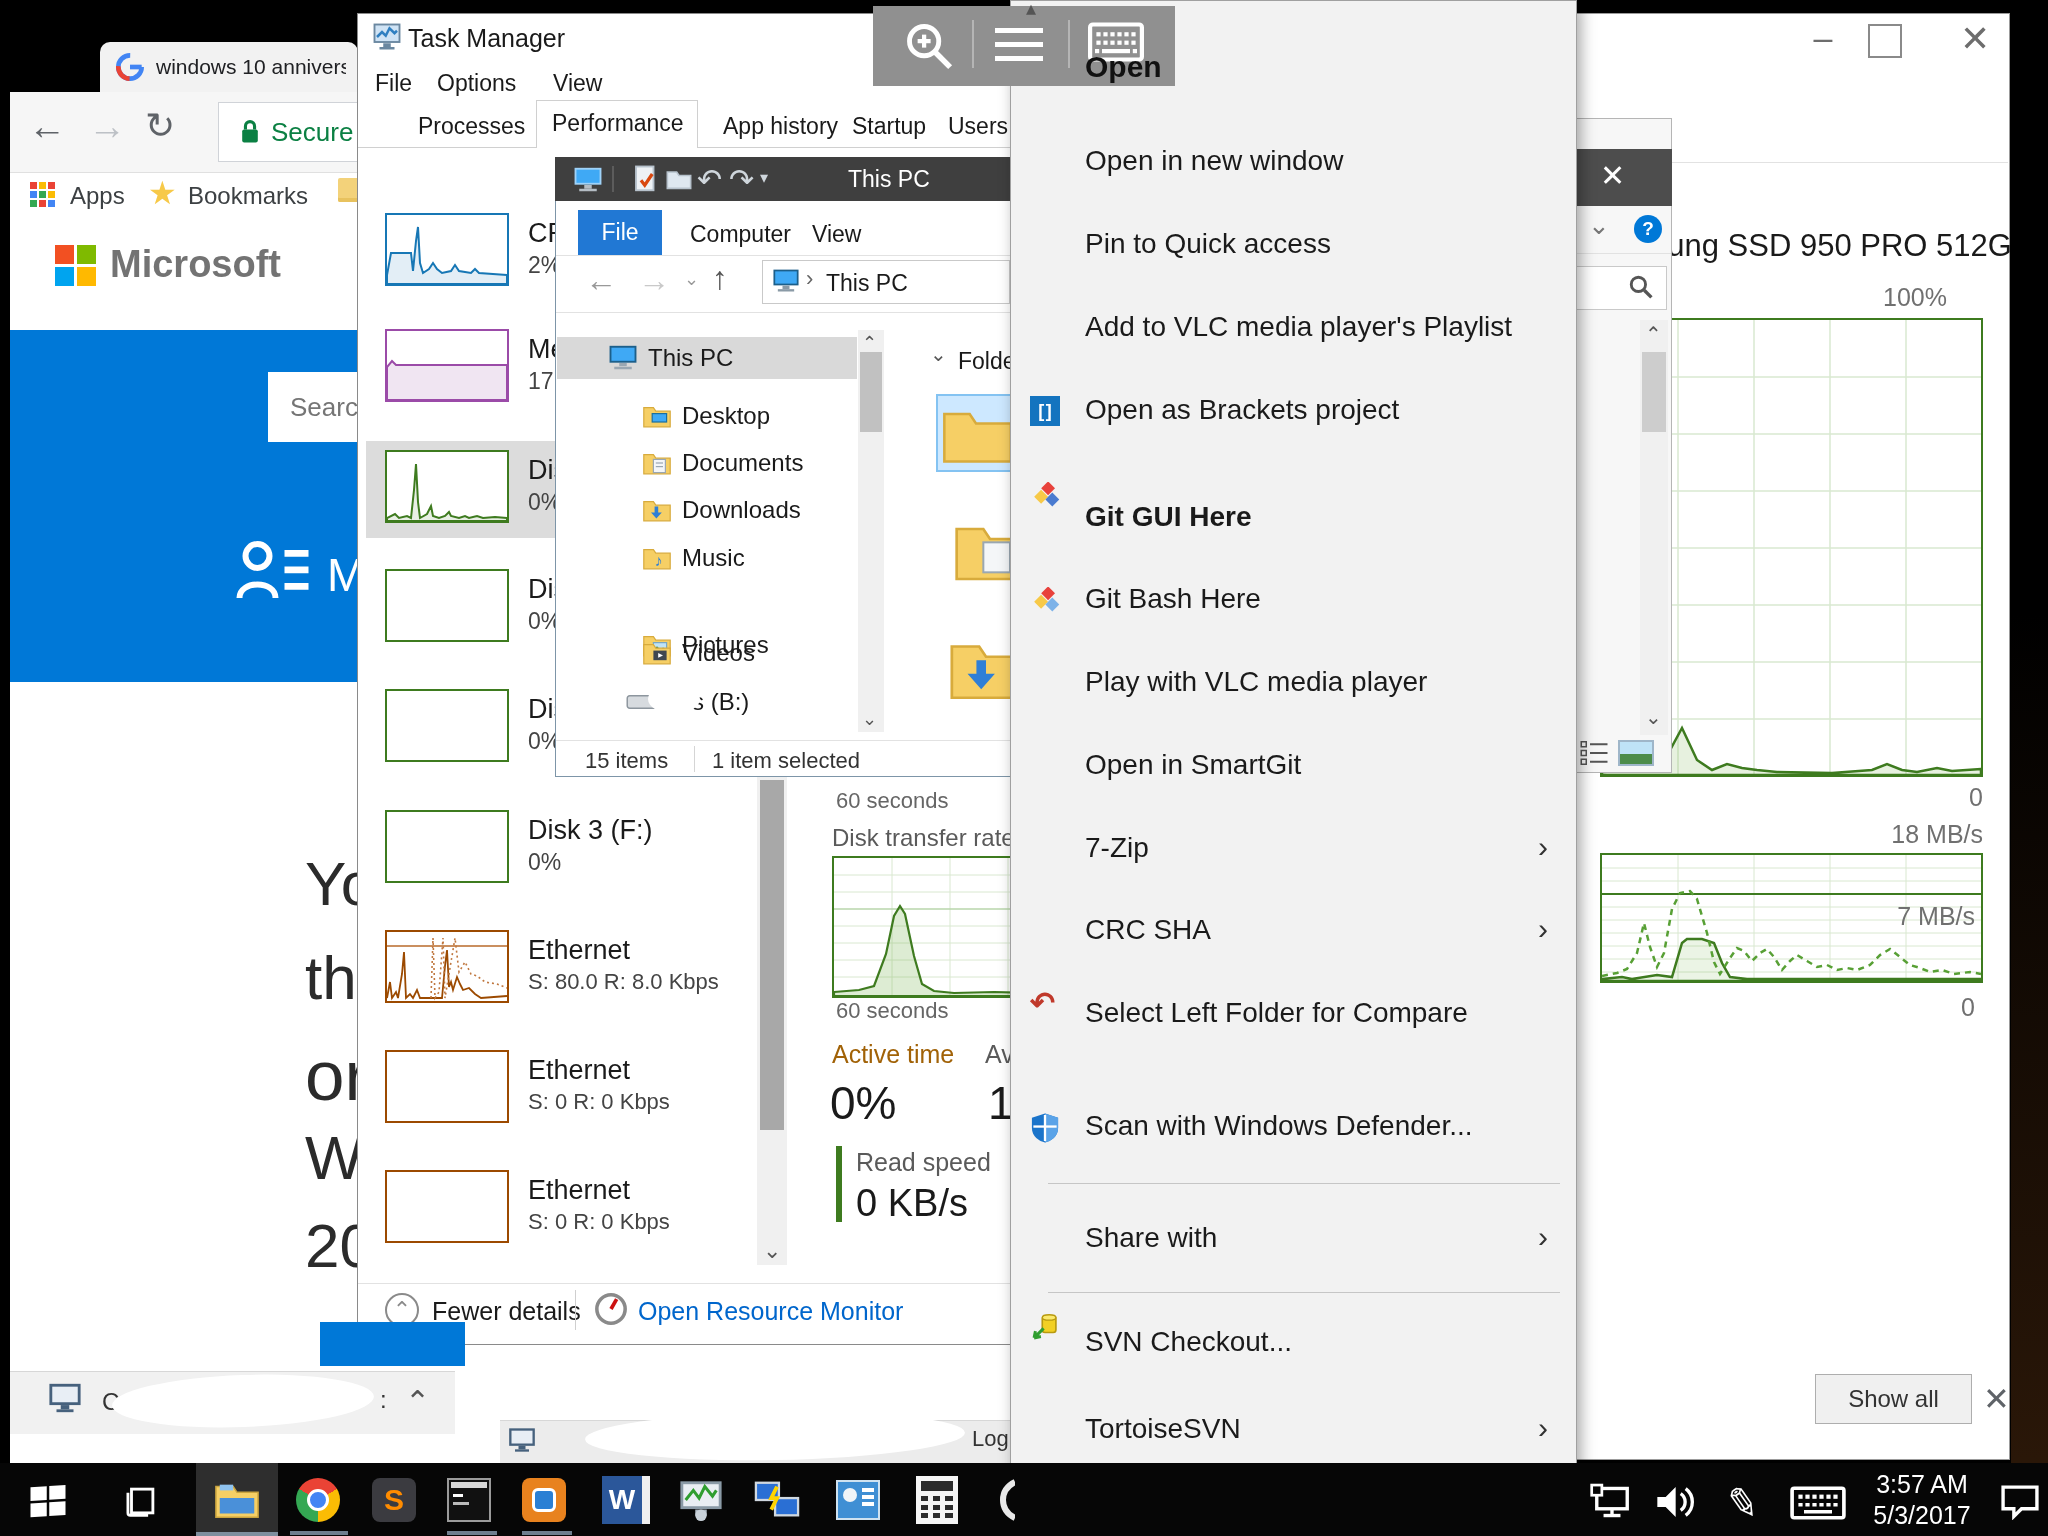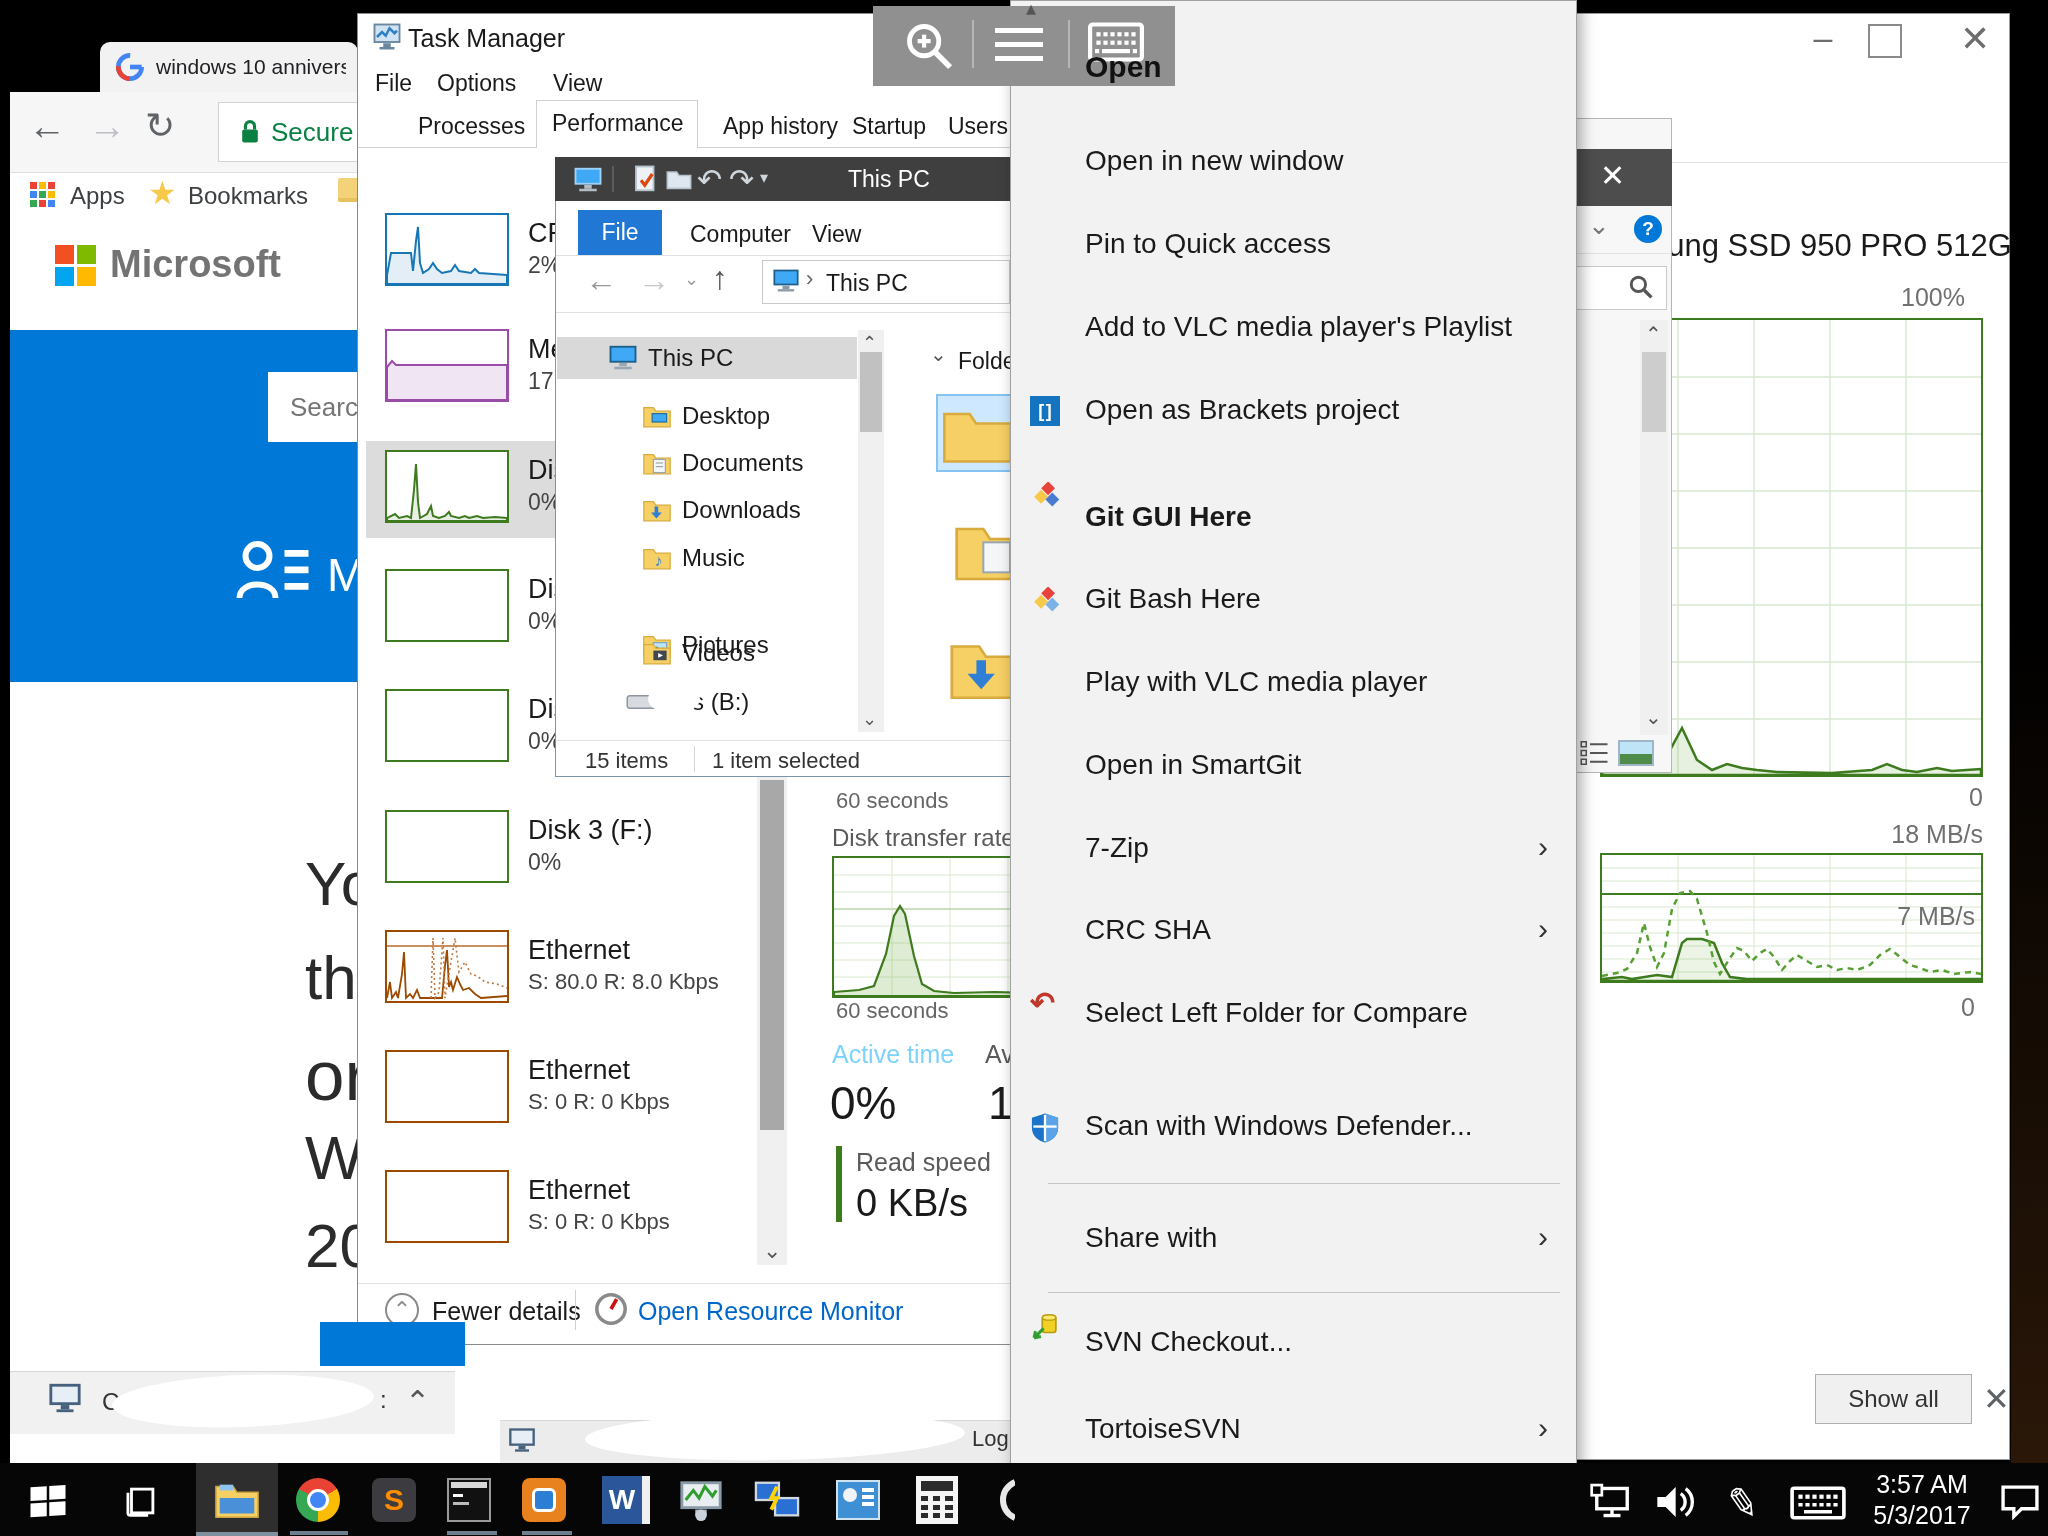--- a/index.html
+++ b/index.html
@@ -100,21 +100,21 @@
   <div class="abs nw" style="left:972px;top:1426px;font-size:22px;color:#333;">Logi</div>
   <div class="blob" style="left:585px;top:1412px;width:380px;height:48px;transform:rotate(-1deg);"></div>
 
   <div class="abs" style="left:1295px;top:13px;width:715px;height:1447px;background:#fff;border:1px solid #9b9b9b;box-sizing:border-box;"></div>
   <div class="abs" style="left:1793px;top:18px;width:60px;height:42px;color:#6d6d6d;font-size:34px;text-align:center;">–</div>
   <div class="abs" style="left:1868px;top:24px;width:30px;height:30px;border:2px solid #8a8a8a;"></div>
   <div class="abs" style="left:1945px;top:18px;width:60px;height:42px;color:#6d6d6d;font-size:36px;text-align:center;">✕</div>
   <div class="abs hairline" style="left:1296px;top:162px;width:712px;"></div>
 
   <div class="abs nw" style="left:1588px;top:228px;font-size:31px;color:#1a1a1a;">Samsung SSD 950 PRO 512GB</div>
-  <div class="abs nw" style="left:1883px;top:283px;width:100px;text-align:center;font-size:25px;color:#707070;">100%</div>
+  <div class="abs nw" style="left:1883px;top:283px;width:100px;text-align:left;font-size:25px;color:#707070;">100%</div>
 
   <div class="abs" style="left:1600px;top:318px;width:383px;height:459px;border:2px solid #3e7b1f;box-sizing:border-box;background:#fff;">
     <svg width="379" height="455" viewBox="0 0 379 455" preserveAspectRatio="none">
       <g stroke="#d9e8d0" stroke-width="1.5">
         <line x1="76" y1="0" x2="76" y2="455"></line>
           <line x1="152" y1="0" x2="152" y2="455"></line>
           <line x1="228" y1="0" x2="228" y2="455"></line>
           <line x1="304" y1="0" x2="304" y2="455"></line>
         <line x1="0" y1="57" x2="379" y2="57"></line>
           <line x1="0" y1="114" x2="379" y2="114"></line>
@@ -282,21 +282,21 @@
           <line x1="0" y1="68" x2="346" y2="68"></line>
           <line x1="0" y1="85" x2="346" y2="85"></line>
         <line x1="0" y1="102" x2="346" y2="102"></line>
           <line x1="0" y1="119" x2="346" y2="119"></line>
       </g>
       <line x1="0" y1="51" x2="346" y2="51" stroke="#b9d6ab" stroke-width="1.6"></line>
       <path d="M0,134 25,132 40,128 52,96 60,58 66,48 71,56 80,98 88,126 100,133 120,135 160,134 200,135 240,134 280,135 346,135 L346,138 0,138 Z" fill="rgba(120,180,80,0.25)" stroke="#3e7b1f" stroke-width="2.2"></path>
     </svg>
   </div>
   <div class="abs nw" style="left:836px;top:998px;font-size:22px;color:#666;">60 seconds</div>
-  <div class="abs nw" style="left:832px;top:1040px;font-size:25px;color:#7dd3fc;">Active time</div>
+  <div class="abs nw" style="left:832px;top:1040px;font-size:25px;color:#a16207;">Active time</div>
   <div class="abs nw" style="left:985px;top:1040px;font-size:25px;color:#5a5a5a;">Average response time</div>
   <div class="abs nw" style="left:830px;top:1076px;font-size:46px;color:#1a1a1a;">0%</div>
   <div class="abs nw" style="left:988px;top:1076px;font-size:46px;color:#1a1a1a;">1</div>
   <div class="abs" style="left:836px;top:1146px;width:6px;height:76px;background:#3e7b1f;"></div>
   <div class="abs nw" style="left:856px;top:1148px;font-size:25px;color:#5a5a5a;">Read speed</div>
   <div class="abs nw" style="left:856px;top:1182px;font-size:38px;color:#1a1a1a;">0 KB/s</div>
 
   <div class="abs hairline" style="left:358px;top:1283px;width:653px;"></div>
   <div class="abs" style="left:385px;top:1293px;width:34px;height:34px;border:2px solid #8a8a8a;border-radius:50%;box-sizing:border-box;color:#8a8a8a;font-size:22px;text-align:center;line-height:30px;">⌃</div>
   <div class="abs nw" style="left:432px;top:1297px;font-size:25px;">Fewer details</div>

